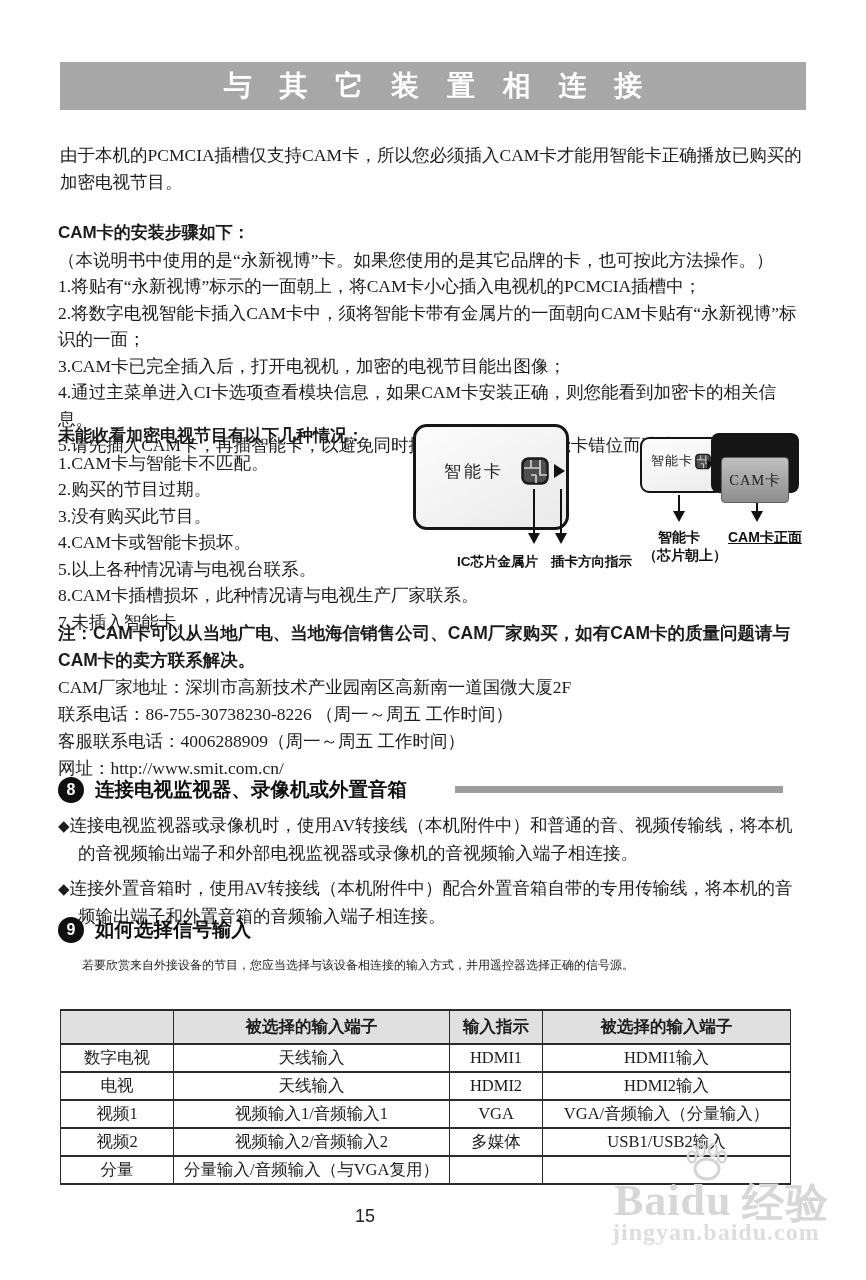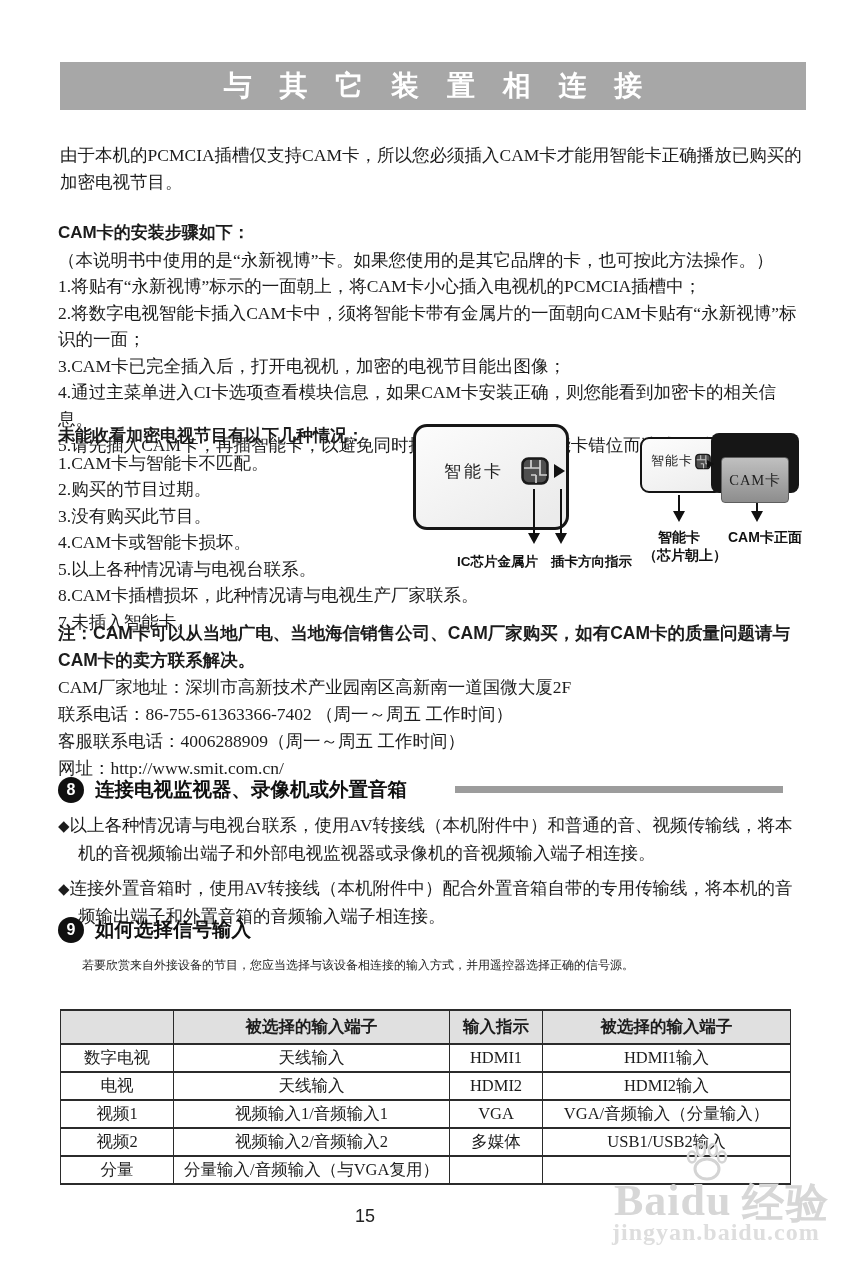--- a/index.html
+++ b/index.html
@@ -175,37 +175,37 @@
     <path d="M10 3 v8 h-7 M10 11 h9 M19 3 v15 h7 M10 18 h5 M15 18 v8" stroke="#d2d2d2" stroke-width="1.7" fill="none"></path>
   </svg>
   <div class="tri-r" style="left:707px; top:460px; border-top-width:4px; border-bottom-width:4px; border-left-width:7px; z-index:4;"></div>
   <div class="cam-outer">
     <div class="cam-inner">CAM卡</div>
   </div>
   <div class="arrow" style="left:678px; top:495px; height:22px;"></div>
   <div class="arrow" style="left:756px; top:497px; height:20px;"></div>
   <div class="dlabel" style="left:658px; top:529px; font-size:14px;">智能卡</div>
   <div class="dlabel" style="left:643px; top:547px; font-size:14px;">（芯片朝上）</div>
-  <div class="dlabel" style="left:728px; top:529px; font-size:14px;">CAM卡正面</div>
+  <div class="dlabel" style="left:728px; top:529px; font-size:14px;text-decoration:underline;">CAM卡正面</div>
 
   <div class="blk note-blk">
     <div class="note-bold">注：CAM卡可以从当地广电、当地海信销售公司、CAM厂家购买，如有CAM卡的质量问题请与CAM卡的卖方联系解决。</div>
     <div>CAM厂家地址：深圳市高新技术产业园南区高新南一道国微大厦2F</div>
-    <div>联系电话：86-755-61363366-7402 （周一～周五 工作时间）</div>
+    <div>联系电话：86-755-30738230-8226 （周一～周五 工作时间）</div>
     <div>客服联系电话：4006288909（周一～周五 工作时间）</div>
     <div>网址：http://www.smit.com.cn/</div>
   </div>
 
   <div class="section sec8">
     <div class="sec-head">
       <span class="num-circle">8</span>
       <span>连接电视监视器、录像机或外置音箱</span>
       <span class="sec8-bar"></span>
     </div>
-    <div class="bullet"><span class="diamond">◆</span><span>以上各种情况请与电视台联系，使用AV转接线（本机附件中）和普通的音、视频传输线，将本机的音视频输出端子和外部电视监视器或录像机的音视频输入端子相连接。</span></div>
+    <div class="bullet"><span class="diamond">◆</span><span>连接电视监视器或录像机时，使用AV转接线（本机附件中）和普通的音、视频传输线，将本机的音视频输出端子和外部电视监视器或录像机的音视频输入端子相连接。</span></div>
     <div class="bullet"><span class="diamond">◆</span><span>连接外置音箱时，使用AV转接线（本机附件中）配合外置音箱自带的专用传输线，将本机的音频输出端子和外置音箱的音频输入端子相连接。</span></div>
   </div>
 
   <div class="section sec9">
     <div class="sec-head">
       <span class="num-circle">9</span>
       <span>如何选择信号输入</span>
     </div>
     <div class="sec9-par">若要欣赏来自外接设备的节目，您应当选择与该设备相连接的输入方式，并用遥控器选择正确的信号源。</div>
   </div>

